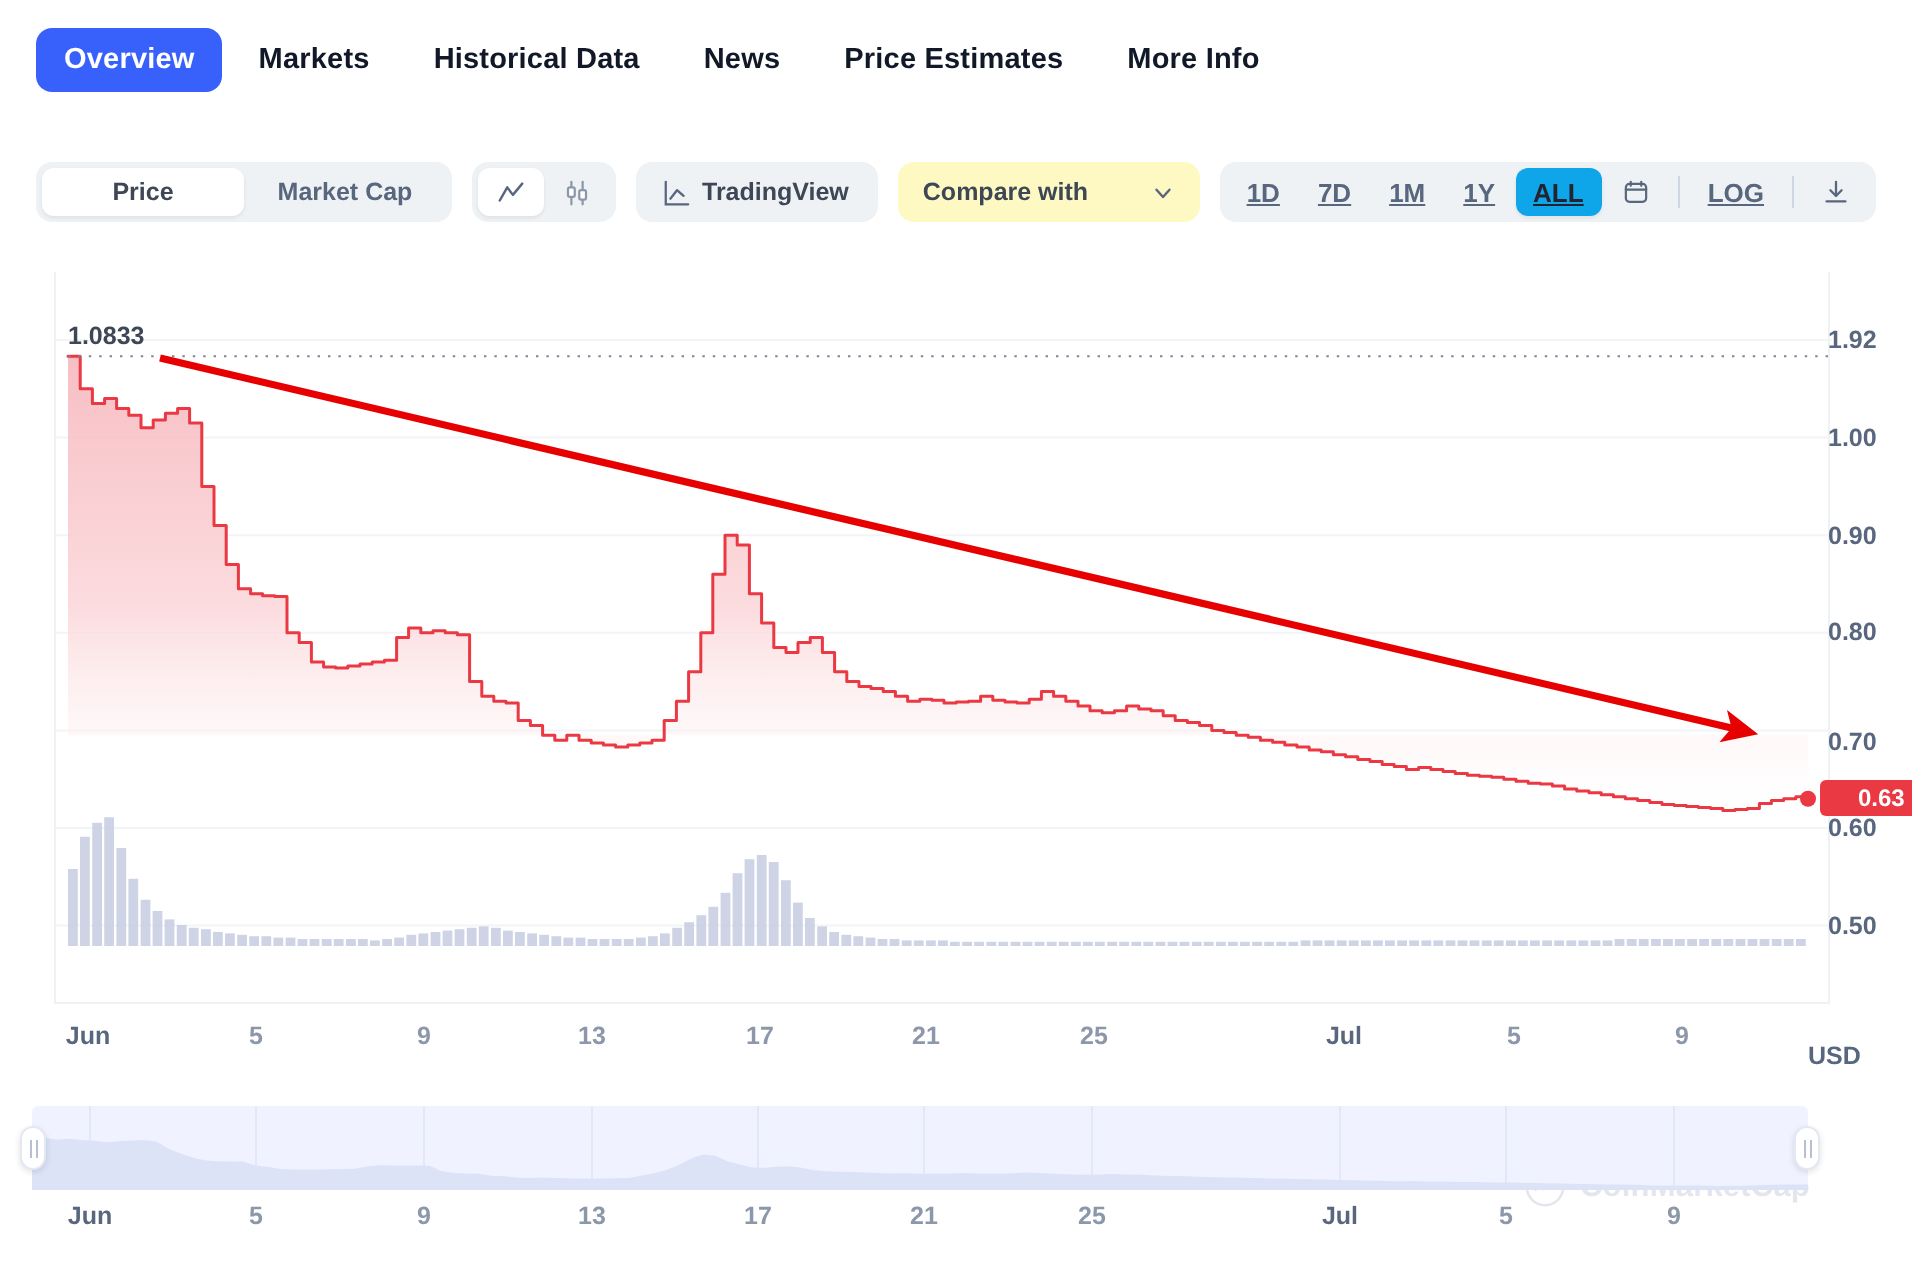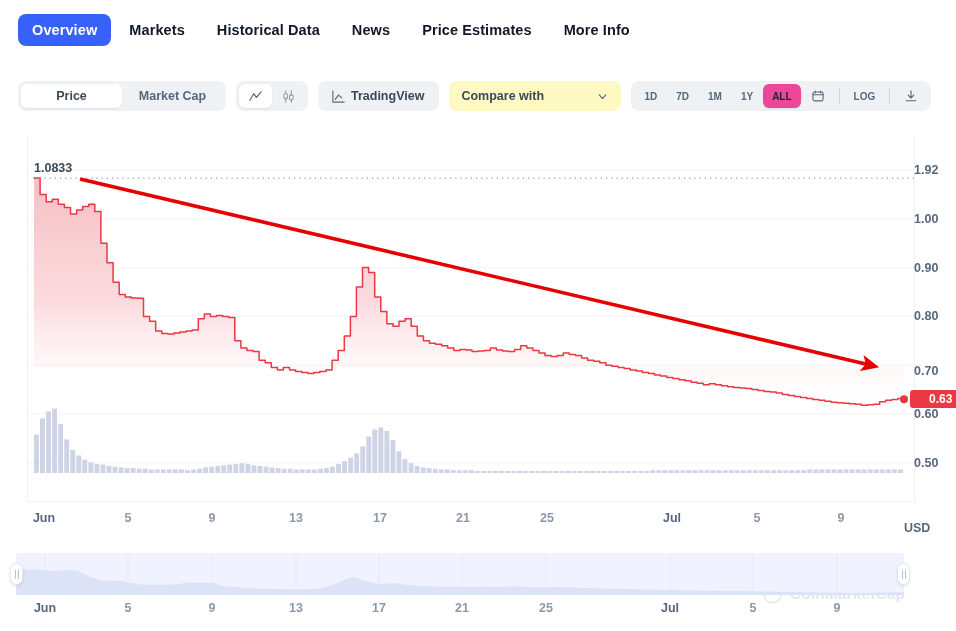--- a/index.html
+++ b/index.html
@@ -89,25 +89,26 @@
     padding: 0 12px;
     font-size: 12.5px;
     font-weight: 600;
     color: #3e4756;
     cursor: pointer;
   }
 
   .range-group { padding: 3px 4px; gap: 1px; }
   .range-btn {
     padding: 0 9px;
-    font-size: 10px;
+    font-size: 13px;
     font-weight: 700;
     color: #58667e;
-  }
-  .range-btn.active { background:#ec4899; color:#222531; box-shadow:0 1px 2px rgba(0,0,0,.07); }
+    text-decoration: underline;
+  }
+  .range-btn.active { background:#0ea5e9; color:#222531; box-shadow:0 1px 2px rgba(0,0,0,.07); }
   .divider-v {
     width: 1px; height: 16px;
     background: #cfd6e4;
     margin: 0 4px;
   }
 
   svg.ic { display:block; }
 
   
   .chart-area {

